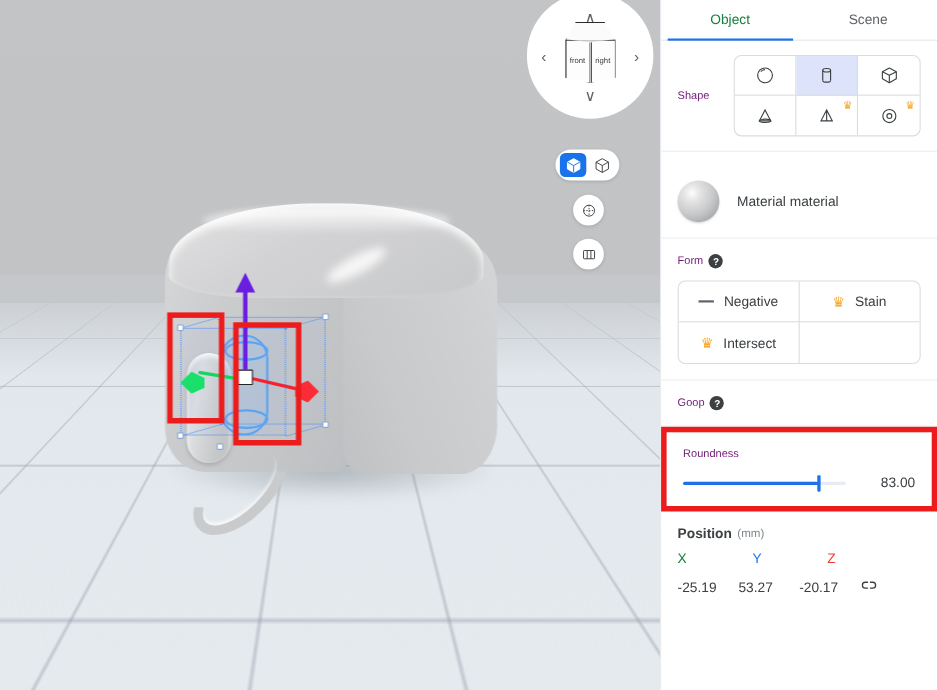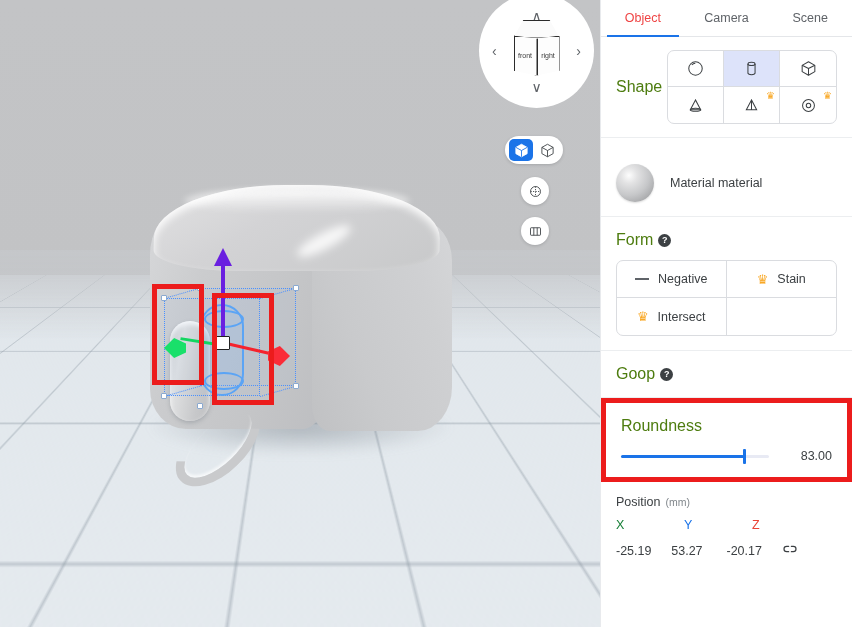--- a/index.html
+++ b/index.html
@@ -170,27 +170,27 @@
     display: flex; align-items: center; justify-content: center;
   }
   .tb-btn.on { background: #1a73e8; }
 
   
   .panel { width: 252px; height: 627px; background: #fff; border-left: 1px solid #e8eaed;
            position: relative; }
   .tabs { display: flex; height: 37px; border-bottom: 1px solid #e4e6e9; }
   .tab { flex: 1; display: flex; align-items: center; justify-content: center;
          font-size: 12.5px; color: #5f6368; position: relative; }
-  .tab.active { color: #ef4444; }
+  .tab.active { color: #15803d; }
   .tab.active:after { content: ""; position: absolute; left: 6px; right: 6px; bottom: -1px;
                       height: 2.5px; background: #1a73e8; }
 
   .sec { padding: 14px 15px; border-bottom: 1px solid #eceef0; }
   .sec-row { display: flex; align-items: center; }
-  .sec-label { font-size: 16px; color: #4d7c0f; }
+  .sec-label { font-size: 10px; color: #701a75; }
   .help {
     display: inline-flex; width: 13px; height: 13px; border-radius: 50%;
     background: #3c4043; color: #fff; font-size: 9px; align-items: center;
     justify-content: center; margin-left: 5px; font-weight: bold;
   }
 
   
   .shape-sec { display: flex; align-items: center; padding: 13px 15px; border-bottom: 1px solid #eceef0; }
   .shape-grid { margin-left: auto; display: grid; grid-template-columns: repeat(3, 56px);
                 grid-template-rows: repeat(2, 36px); border: 1px solid #dadce0; border-radius: 7px;
@@ -228,21 +228,21 @@
   .slider-row { display: flex; align-items: center; margin-top: 14px; }
   .track { position: relative; width: 158px; height: 3px; background: #e8eaf4; border-radius: 2px; }
   .fill { position: absolute; left: 0; top: 0; height: 3px; background: #1a73e8; border-radius: 2px; }
   .knob { position: absolute; top: -6px; width: 3px; height: 15px; background: #1a73e8; border-radius: 1px; }
   .slider-val { margin-left: auto; font-size: 12.5px; color: #3c4043; }
 
   .hl-sec { border: 5px solid #ec1c1c; }
 
   
   .pos-sec { padding: 13px 15px; }
-  .pos-title { font-size: 12.5px; color: #3c4043; font-weight: normal; }
+  .pos-title { font-size: 12.5px; color: #3c4043; font-weight: bold; }
   .pos-unit { font-size: 10.5px; color: #80868b; margin-left: 5px; font-weight: normal; }
   .pos-axes, .pos-vals { display: flex; align-items: center; margin-top: 9px; }
   .pos-axes span, .pos-vals span { width: 68px; font-size: 12.5px; }
   .ax-x { color: #188038; } .ax-y { color: #1a73e8; } .ax-z { color: #ea4335; }
   .pos-vals span { color: #3c4043; }
   .link-icon { margin-left: auto; color: #3c4043; }
 </style>
 </head>
 <body>
 
@@ -331,21 +331,20 @@
             <path d="M9.3 6v12M14.7 6v12"></path>
           </svg>
       </div>
     </div>
   </div>
 
   <div class="panel">
 
     <div class="tabs">
       <div class="tab active">Object</div>
-      <div class="tab">Camera</div>
       <div class="tab">Scene</div>
     </div>
 
     <div class="shape-sec">
       <div class="sec-label">Shape</div>
       <div class="shape-grid">
         <div class="shape-cell">
           <svg width="19" height="19" viewBox="0 0 24 24" fill="none" stroke="#3c4043" stroke-width="1.3">
               <circle cx="12" cy="12" r="8.5"></circle>
               <path d="M7.2 7.6a6.5 6.5 0 0 1 4.6-2.1"></path>

